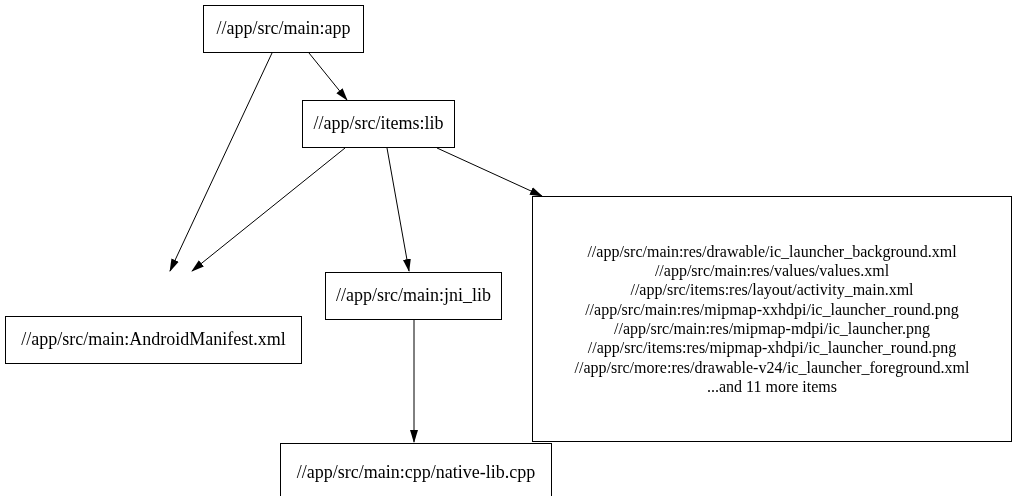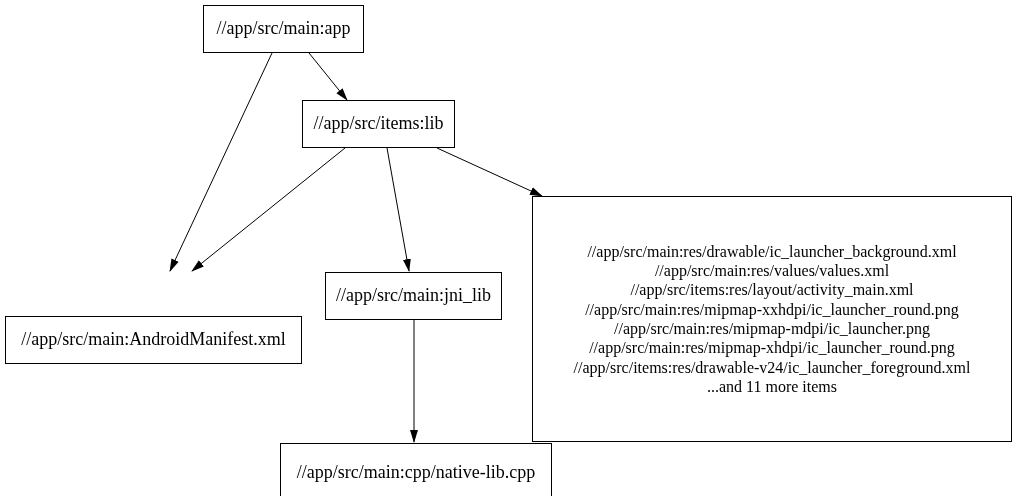--- a/index.html
+++ b/index.html
@@ -72,20 +72,20 @@
   <div class="node" id="node-manifest">//app/src/main:AndroidManifest.xml</div>
 
   <div class="node" id="node-jni">//app/src/main:jni_lib</div>
 
   <div class="node" id="node-res">
     <span class="res-line">//app/src/main:res/drawable/ic_launcher_background.xml</span>
     <span class="res-line">//app/src/main:res/values/values.xml</span>
     <span class="res-line">//app/src/items:res/layout/activity_main.xml</span>
     <span class="res-line">//app/src/main:res/mipmap-xxhdpi/ic_launcher_round.png</span>
     <span class="res-line">//app/src/main:res/mipmap-mdpi/ic_launcher.png</span>
-    <span class="res-line">//app/src/main:res/mipmap-xhdpi/ic_launcher_round.png</span>
-    <span class="res-line">//app/src/items:res/drawable-v24/ic_launcher_foreground.xml</span>
+    <span class="res-line">//app/src/items:res/mipmap-xhdpi/ic_launcher_round.png</span>
+    <span class="res-line">//app/src/more:res/drawable-v24/ic_launcher_foreground.xml</span>
     <span class="res-line">...and 11 more items</span>
   </div>
 
   <div class="node" id="node-native">//app/src/main:cpp/native-lib.cpp</div>
 
 </div>
 
 </body></html>

